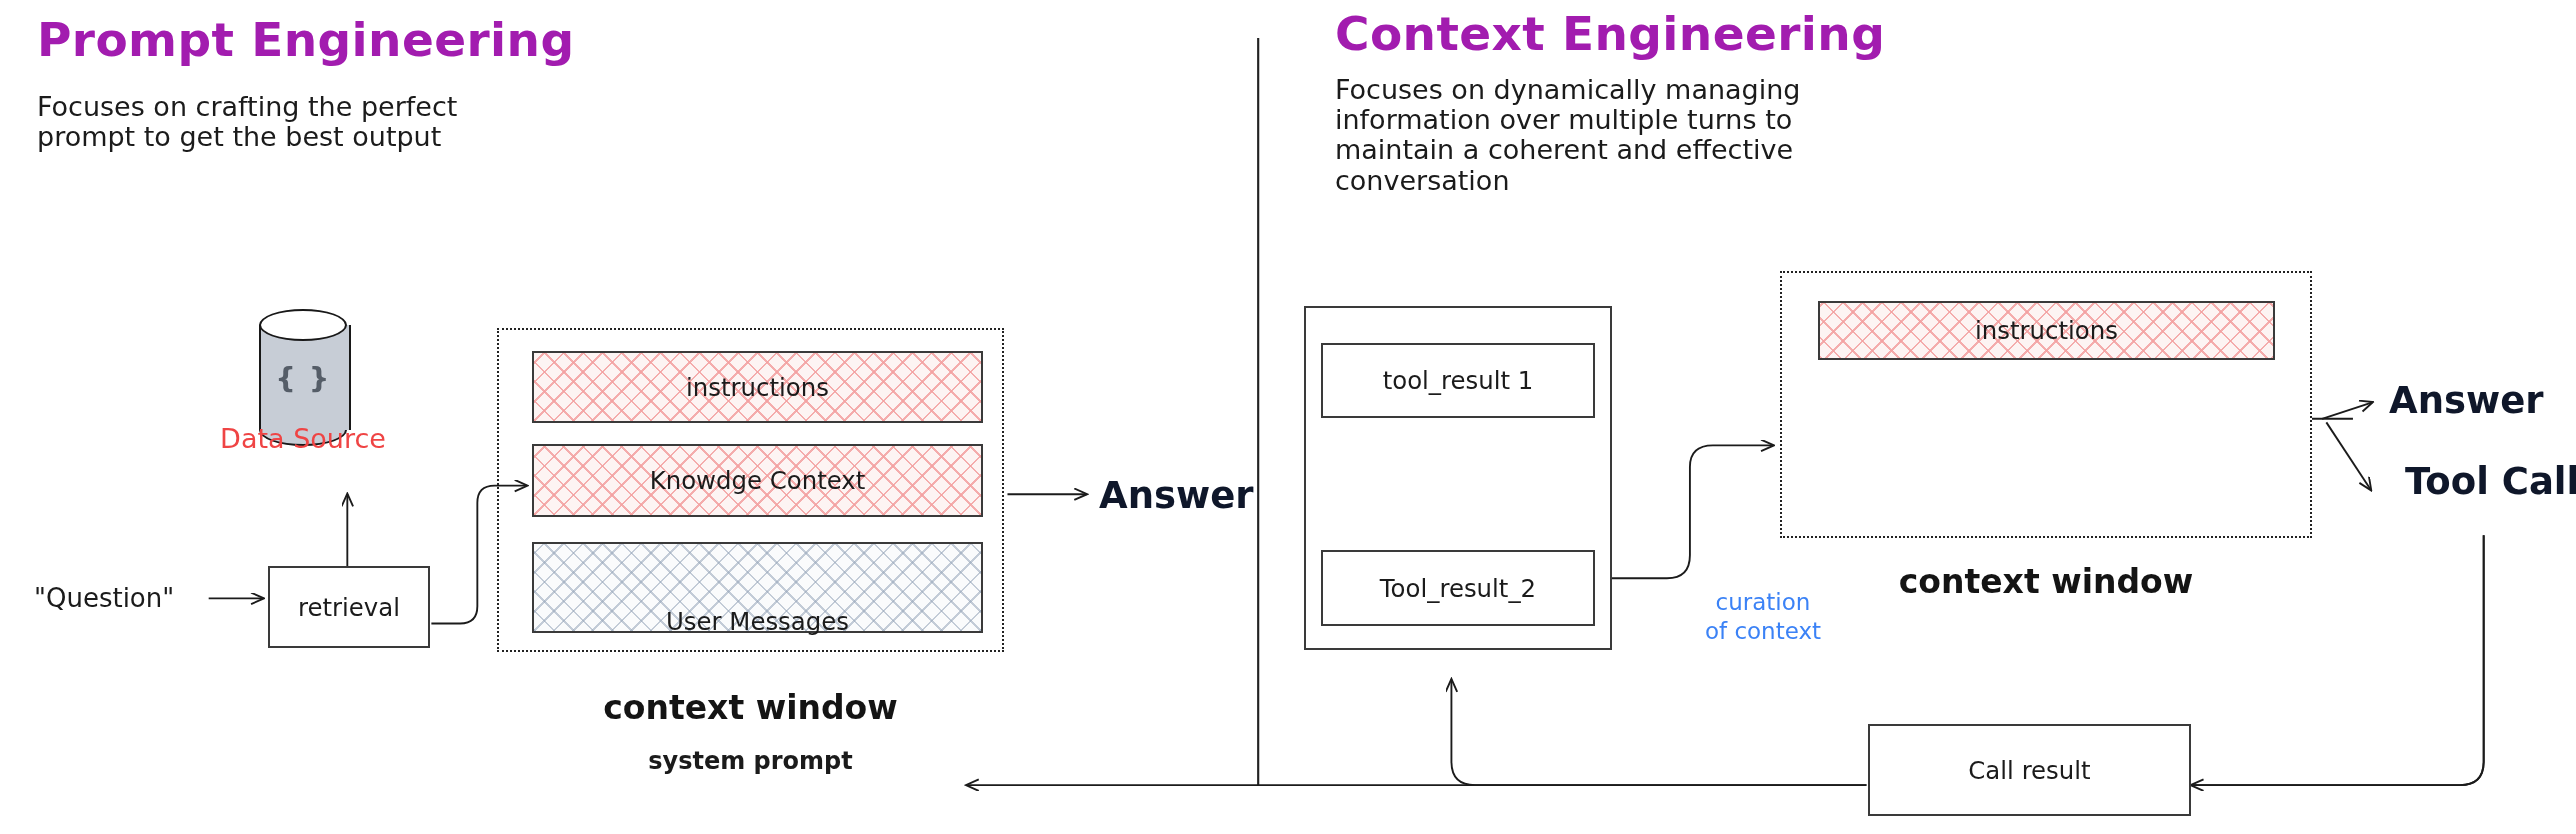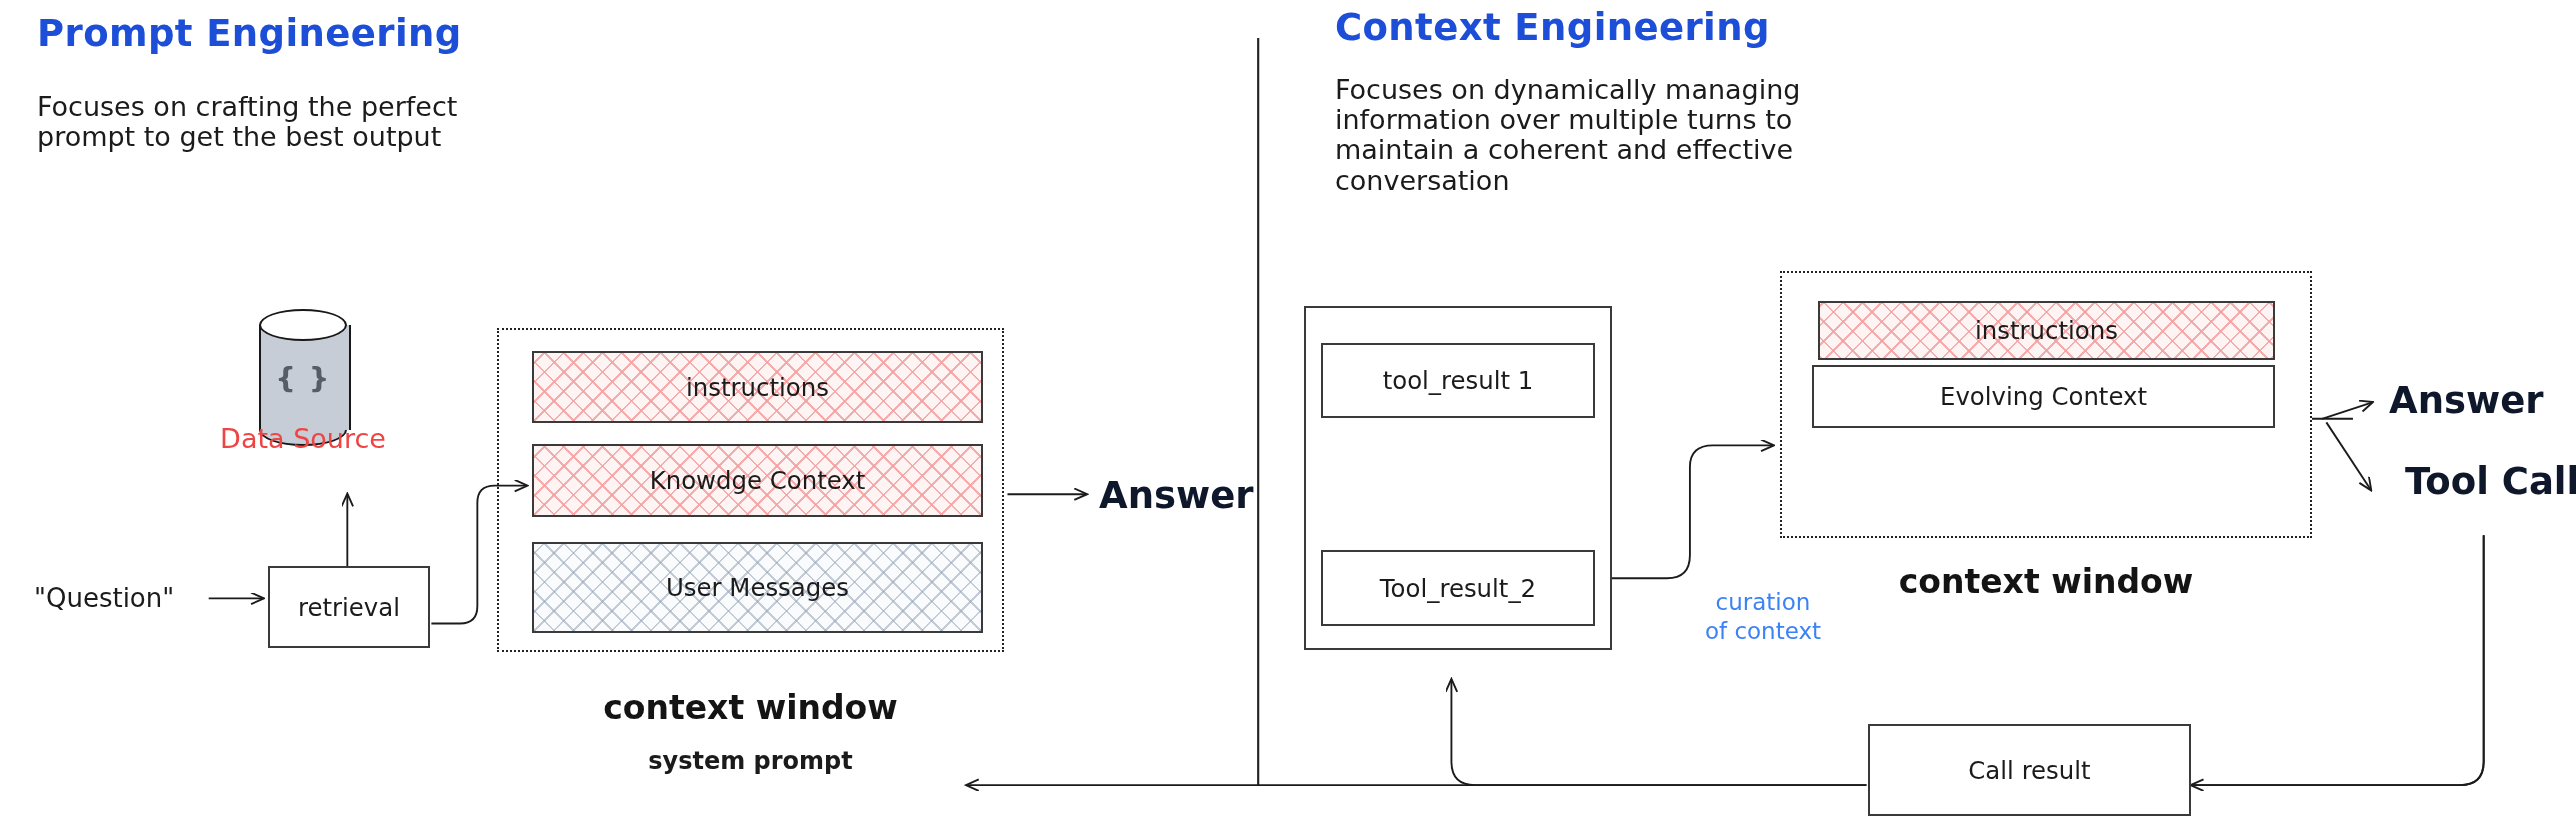--- a/index.html
+++ b/index.html
@@ -10,21 +10,21 @@
     color:#1b1b1b;
   }
   #canvas{position:absolute;left:0;top:0;width:2576px;height:834px;}
   .lay{position:absolute;left:0;top:0;width:2576px;height:834px;}
   svg.lay{pointer-events:none;}
 
   .abs{position:absolute;}
 
   
   .h-title{
-    font-size:37px;font-weight:700;letter-spacing:0.4px;color:#1d4ed8;
+    font-size:47px;font-weight:700;letter-spacing:0.4px;color:#a21caf;
     white-space:nowrap;
   }
   .h-sub{
     font-size:27px;font-weight:400;line-height:1.12;color:#1b1b1b;
   }
   .big-label{font-size:37px;font-weight:700;color:#0f172a;white-space:nowrap;}
   .cw-label{font-size:33px;font-weight:700;color:#141414;white-space:nowrap;}
   .mid-label{font-size:24px;font-weight:400;color:#1b1b1b;white-space:nowrap;}
   .q-label{font-size:26px;font-weight:400;color:#1b1b1b;white-space:nowrap;}
   .ds-label{font-size:27px;font-weight:400;color:#ef4444;white-space:nowrap;}
@@ -141,21 +141,21 @@
 
   <div class="plain hatch-pink" style="left:532px;top:351px;width:451px;height:72px;">
     <div style="width:100%;height:100%;display:flex;align-items:center;justify-content:center;" class="box-text">instructions</div>
   </div>
 
   <div class="plain hatch-pink" style="left:532px;top:444px;width:451px;height:73px;">
     <div style="width:100%;height:100%;display:flex;align-items:center;justify-content:center;" class="box-text">Knowdge Context</div>
   </div>
 
   <div class="plain hatch-gray" style="left:532px;top:542px;width:451px;height:91px;">
-    <div style="width:100%;height:100%;display:flex;align-items:center;justify-content:center;" class="box-text">User Messages</div>
+    <div style="width:100%;height:100%;display:flex;align-items:center;justify-content:center;margin-top:34px;" class="box-text">User Messages</div>
   </div>
 
   <div class="abs cw-label" style="left:497px;top:688px;width:507px;text-align:center;">context window</div>
   <div class="abs mid-label" style="left:497px;top:747px;width:507px;text-align:center;font-weight:bold;">system prompt</div>
 
   <div class="abs big-label" style="left:1099px;top:474px;">Answer</div>
 
   <div class="abs h-title" style="left:1335px;top:5.7px;">Context Engineering</div>
 
   <div class="abs h-sub" style="left:1335px;top:75px;width:546px;">
@@ -180,23 +180,20 @@
     <div>curation</div>
     <div>of context</div>
   </div>
 
   <div class="dashed-win" style="left:1780px;top:271px;width:532px;height:267px;"></div>
 
   <div class="plain hatch-pink" style="left:1818px;top:301px;width:457px;height:59px;">
     <div style="width:100%;height:100%;display:flex;align-items:center;justify-content:center;" class="box-text">instructions</div>
   </div>
 
-  <div class="plain" style="left:1812px;top:365px;width:463px;height:63px;">
-    <div style="width:100%;height:100%;display:flex;align-items:center;justify-content:center;" class="box-text">Evolving Context</div>
-  </div>
 
   <div class="abs cw-label" style="left:1780px;top:562px;width:532px;text-align:center;">context window</div>
 
   <div class="abs big-label" style="left:2389px;top:379px;">Answer</div>
   <div class="abs big-label" style="left:2389px;top:460px;margin-left:16px;">Tool Call</div>
 
   <div class="plain" style="left:1868px;top:724px;width:323px;height:92px;">
     <div style="width:100%;height:100%;display:flex;align-items:center;justify-content:center;" class="box-text">Call result</div>
   </div>
 

